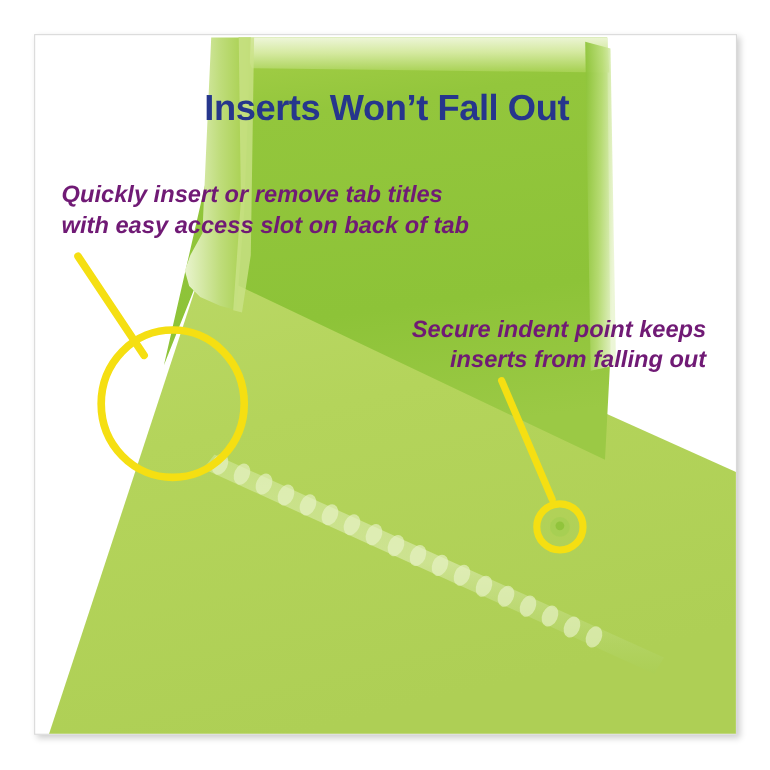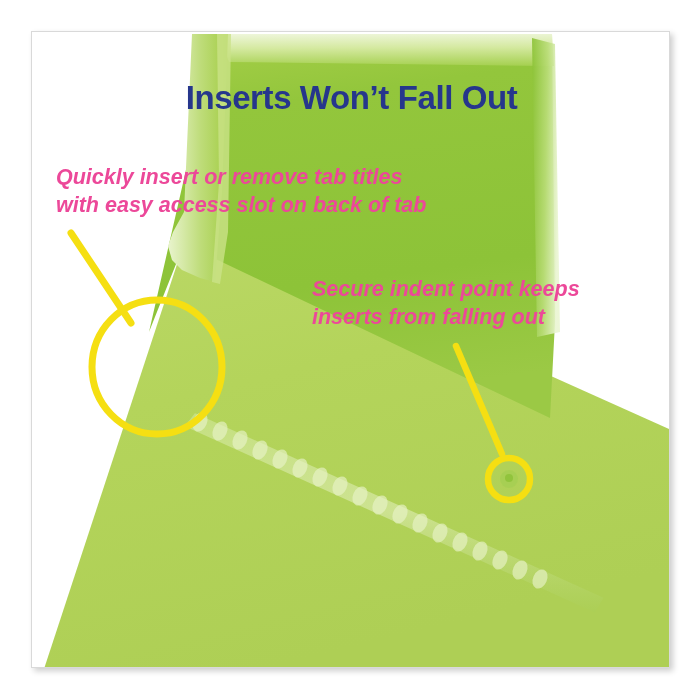--- a/index.html
+++ b/index.html
@@ -49,33 +49,33 @@
     margin-top: 24px;
   }
   
   .callout {
     position: absolute;
     font-family: "Liberation Sans", sans-serif;
     font-style: italic;
     font-weight: bold;
     font-size: 21.5px;
     line-height: 28px;
-    color: #ec4899;
+    color: #701a75;
     white-space: pre-line;
   }
   #callout-left {
     left: 24px;
     top: 131px;
     text-align: left;
   }
   #callout-right {
     left: 280px;
-    top: 243px;
+    top: 253px;
     width: 330px;
-    text-align: left;
+    text-align: right;
   }
   
   #photo {
     position: absolute;
     left: 0;
     top: 0;
     width: 639px;
     height: 637px;
   }
   #annotations {

